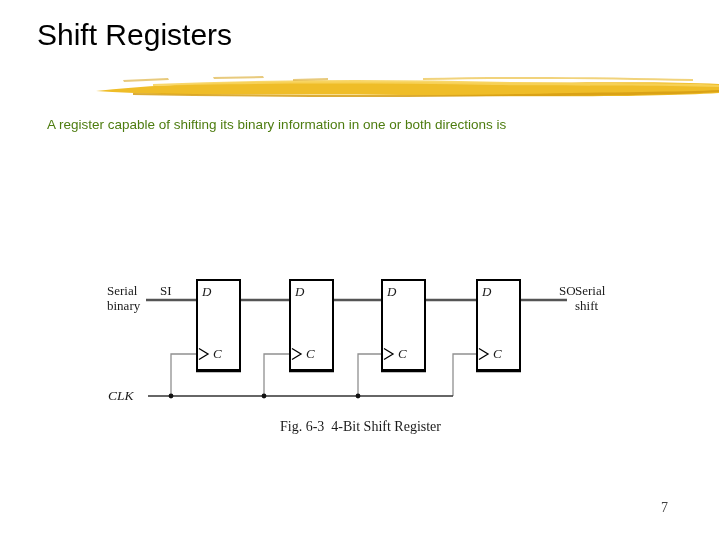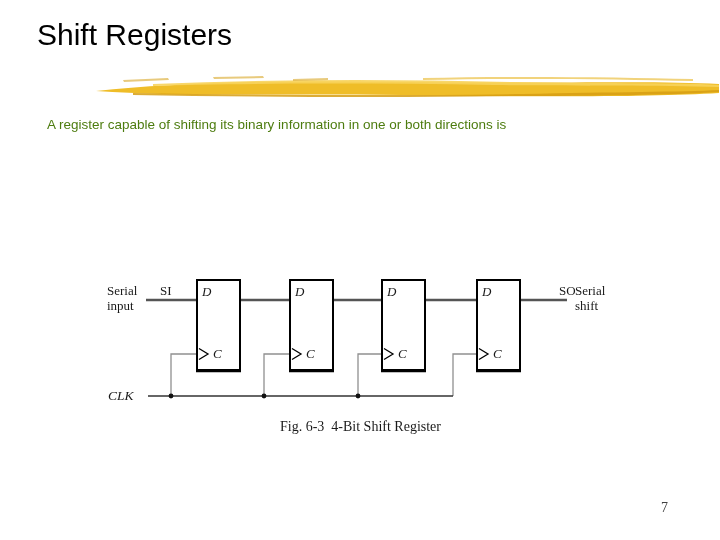--- a/index.html
+++ b/index.html
@@ -91,21 +91,21 @@
 
     <g fill="#111111">
       <circle cx="71" cy="126" r="2.4"></circle>
       <circle cx="164" cy="126" r="2.4"></circle>
       <circle cx="258" cy="126" r="2.4"></circle>
     </g>
   </svg>
 
   <div class="abs serif-label" style="left:107px; top:284px;">
     <div>Serial</div>
-    <div>input</div>
+    <div>binary</div>
   </div>
   <span class="abs silabel" style="left:160px; top:283px;">SI</span>
 
   <span class="abs dlabel" style="left:202px; top:284px;">D</span>
   <span class="abs dlabel" style="left:295px; top:284px;">D</span>
   <span class="abs dlabel" style="left:387px; top:284px;">D</span>
   <span class="abs dlabel" style="left:482px; top:284px;">D</span>
 
   <span class="abs clabel" style="left:213px; top:346px;">C</span>
   <span class="abs clabel" style="left:306px; top:346px;">C</span>

